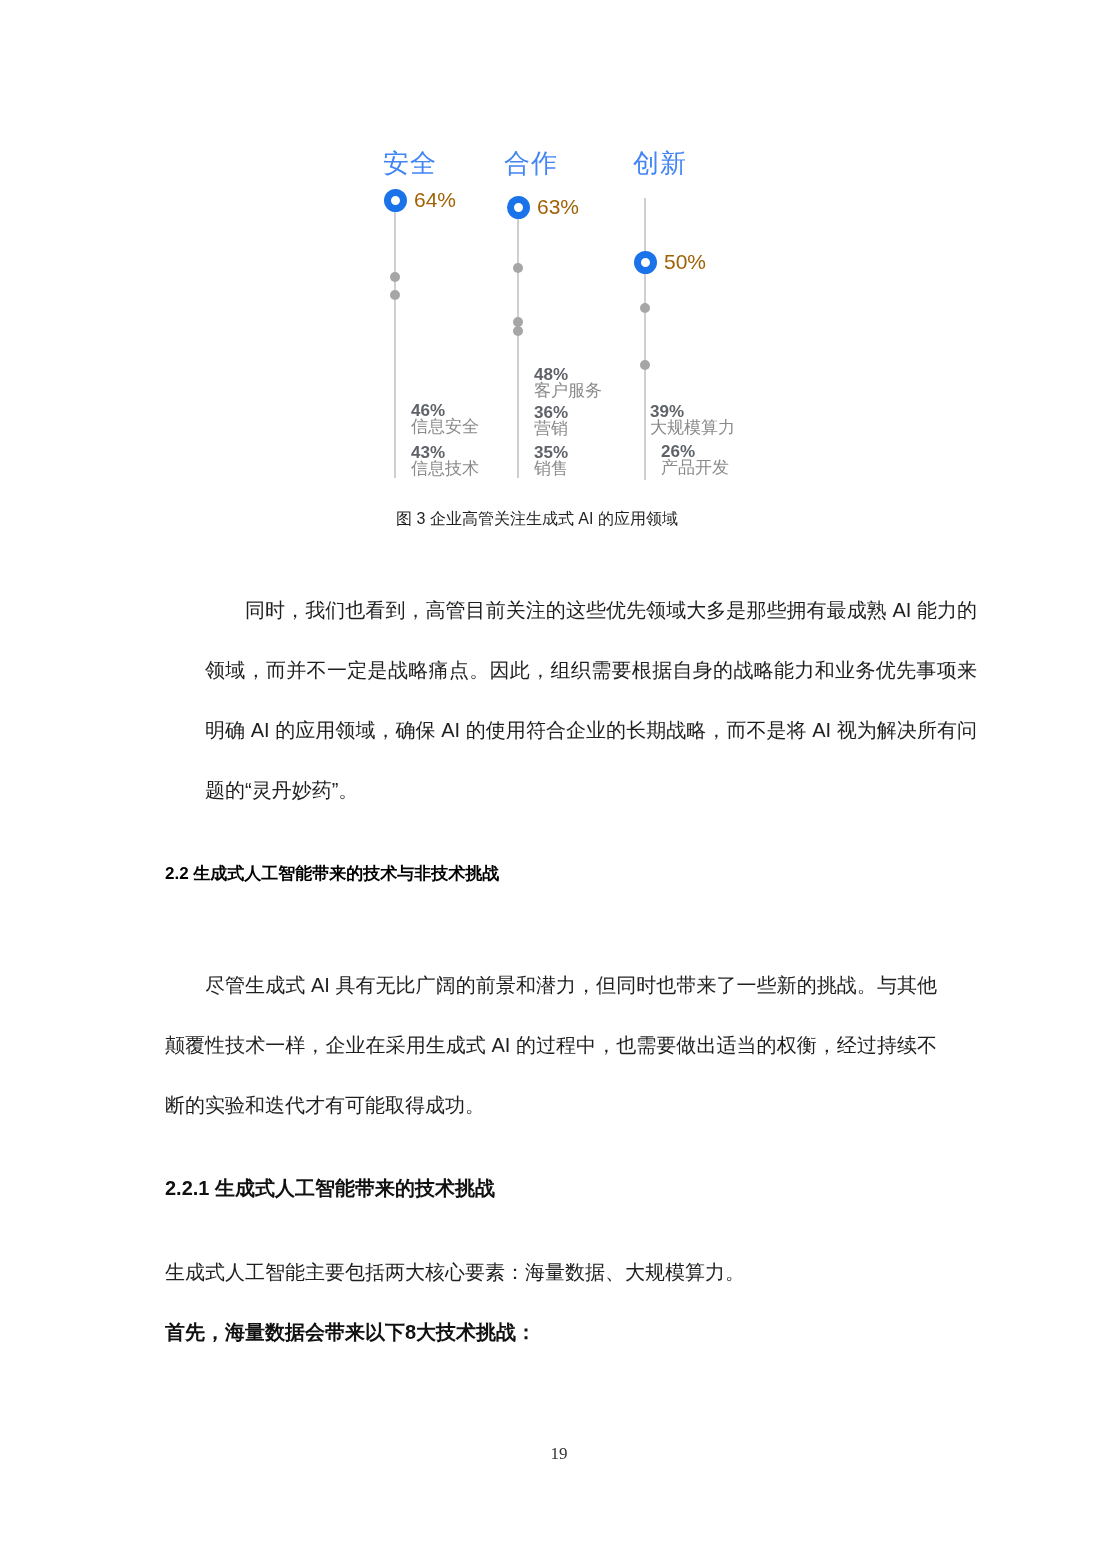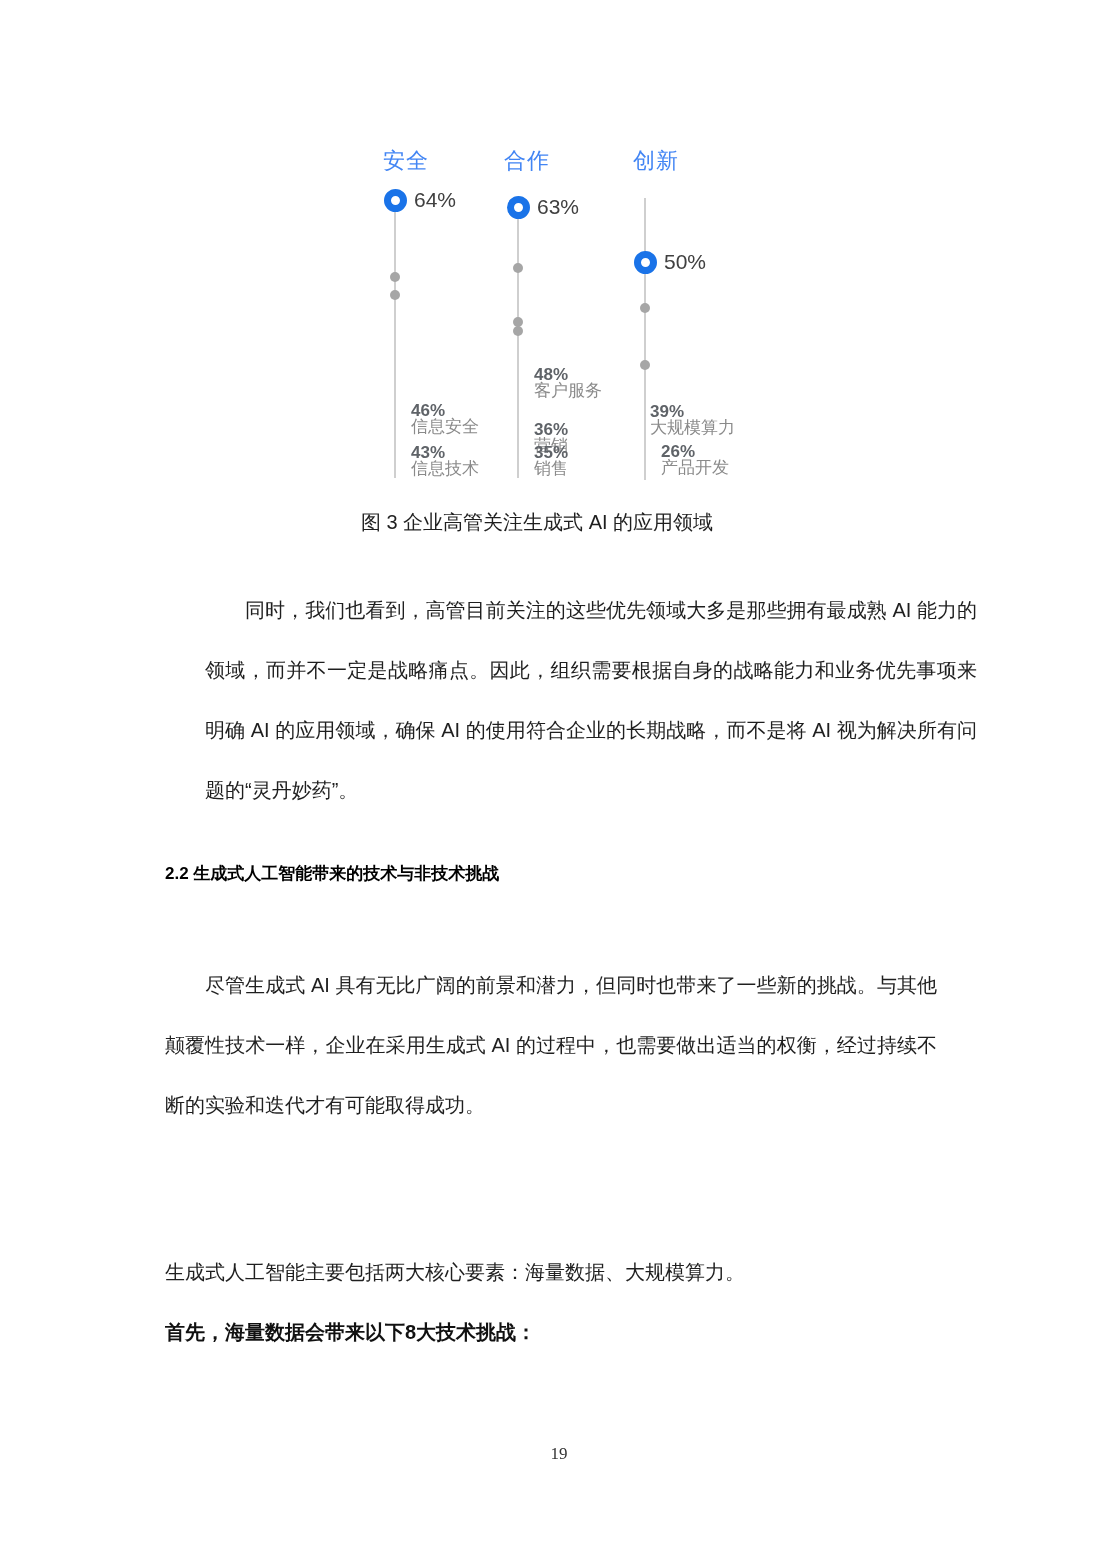--- a/index.html
+++ b/index.html
@@ -1,25 +1,25 @@
 <!DOCTYPE html>
 <html><head>
 <meta charset="utf-8">
 <style>
   html,body{margin:0;padding:0;background:#ffffff;}
   .page{position:relative;width:1102px;height:1559px;background:#fff;overflow:hidden;
         font-family:"Liberation Sans","DejaVu Sans",sans-serif;}
 
   
   .chart{position:absolute;left:350px;top:140px;width:420px;height:348px;}
-  .col-header{position:absolute;font-size:22px;letter-spacing:1px;color:#4285f4;}
+  .col-header{position:absolute;font-size:26px;letter-spacing:1px;color:#4285f4;}
   .vline{position:absolute;width:2px;background:#cfcfcf;}
   .donut{position:absolute;width:9px;height:9px;border:7px solid #1a73e8;border-radius:50%;
          background:#fff;box-sizing:content-box;}
-  .pct{position:absolute;font-size:21px;color:#404040;line-height:26px;}
+  .pct{position:absolute;font-size:21px;color:#a16207;line-height:26px;}
   .gdot{position:absolute;width:10px;height:10px;border-radius:50%;background:#a6a6a6;}
   .mini{position:absolute;font-size:17px;line-height:16px;white-space:nowrap;}
   .mini-pct{color:#5f6368;font-weight:bold;}
   .mini-name{color:#8a8a8a;}
 
   
   .c1-header{left:33px;top:6px;}
   .c1-line{left:44px;top:60px;height:278px;}
   .c1-donut{left:34px;top:49px;}
   .c1-pct{left:64px;top:47px;}
@@ -30,36 +30,36 @@
 
   
   .c2-header{left:154px;top:6px;}
   .c2-line{left:167px;top:67px;height:271px;}
   .c2-donut{left:157px;top:56px;}
   .c2-pct{left:187px;top:54px;}
   .c2-d1{left:163px;top:123px;}
   .c2-d2{left:163px;top:177px;}
   .c2-d3{left:163px;top:186px;}
   .c2-m1{left:184px;top:227px;}
-  .c2-m2{left:184px;top:282px;}
+  .c2-m2{left:184px;top:265px;}
   .c2-m3{left:184px;top:305px;}
 
   
   .c3-header{left:283px;top:6px;}
   .c3-line{left:294px;top:58px;height:282px;}
   .c3-donut{left:284px;top:111px;}
   .c3-pct{left:314px;top:109px;}
   .c3-d1{left:290px;top:163px;}
   .c3-d2{left:290px;top:220px;}
   .c3-m1{left:293px;top:264px;margin-left:7px;}
   .c3-m2{left:311px;top:304px;}
 
   
   .caption{position:absolute;left:0;top:509px;width:1074px;text-align:center;
-           font-size:20px;color:#1f1f1f;}
+           font-size:16px;color:#1f1f1f;}
   .para{position:absolute;left:165px;width:772px;font-size:20px;line-height:60px;
         color:#1f1f1f;text-align:justify;}
   .p1{top:560px;text-indent:40px;margin-left:40px;}
   .p2{top:935px;text-indent:40px;}
   .p3{top:1222px;}
   .p4{top:1282px;font-weight:bold;color:#111;}
   .h22{position:absolute;left:165px;top:848px;font-size:17px;font-weight:bold;color:#000000;}
   .h221{position:absolute;left:165px;top:1155px;font-size:20px;font-weight:bold;color:#111;}
   .pageno{position:absolute;left:0;top:1444px;width:1102px;text-align:center;
           font-family:"Liberation Serif","DejaVu Serif",serif;font-size:17px;color:#333;padding-left:8px;}
@@ -129,19 +129,20 @@
   </div>
 
   <div class="caption">图 3 企业高管关注生成式 AI 的应用领域</div>
 
   <p class="para p1">同时，我们也看到，高管目前关注的这些优先领域大多是那些拥有最成熟 AI 能力的领域，而并不一定是战略痛点。因此，组织需要根据自身的战略能力和业务优先事项来明确 AI 的应用领域，确保 AI 的使用符合企业的长期战略，而不是将 AI 视为解决所有问题的“灵丹妙药”。</p>
 
   <h2 class="h22">2.2 生成式人工智能带来的技术与非技术挑战</h2>
 
   <p class="para p2">尽管生成式 AI 具有无比广阔的前景和潜力，但同时也带来了一些新的挑战。与其他颠覆性技术一样，企业在采用生成式 AI 的过程中，也需要做出适当的权衡，经过持续不断的实验和迭代才有可能取得成功。</p>
 
+  <h3 class="h221">2.2.1 生成式人工智能带来的技术挑战</h3>
 
   <p class="para p3">生成式人工智能主要包括两大核心要素：海量数据、大规模算力。</p>
 
   <p class="para p4">首先，海量数据会带来以下8大技术挑战：</p>
 
   <div class="pageno">19</div>
 </div>
 
 </body></html>

